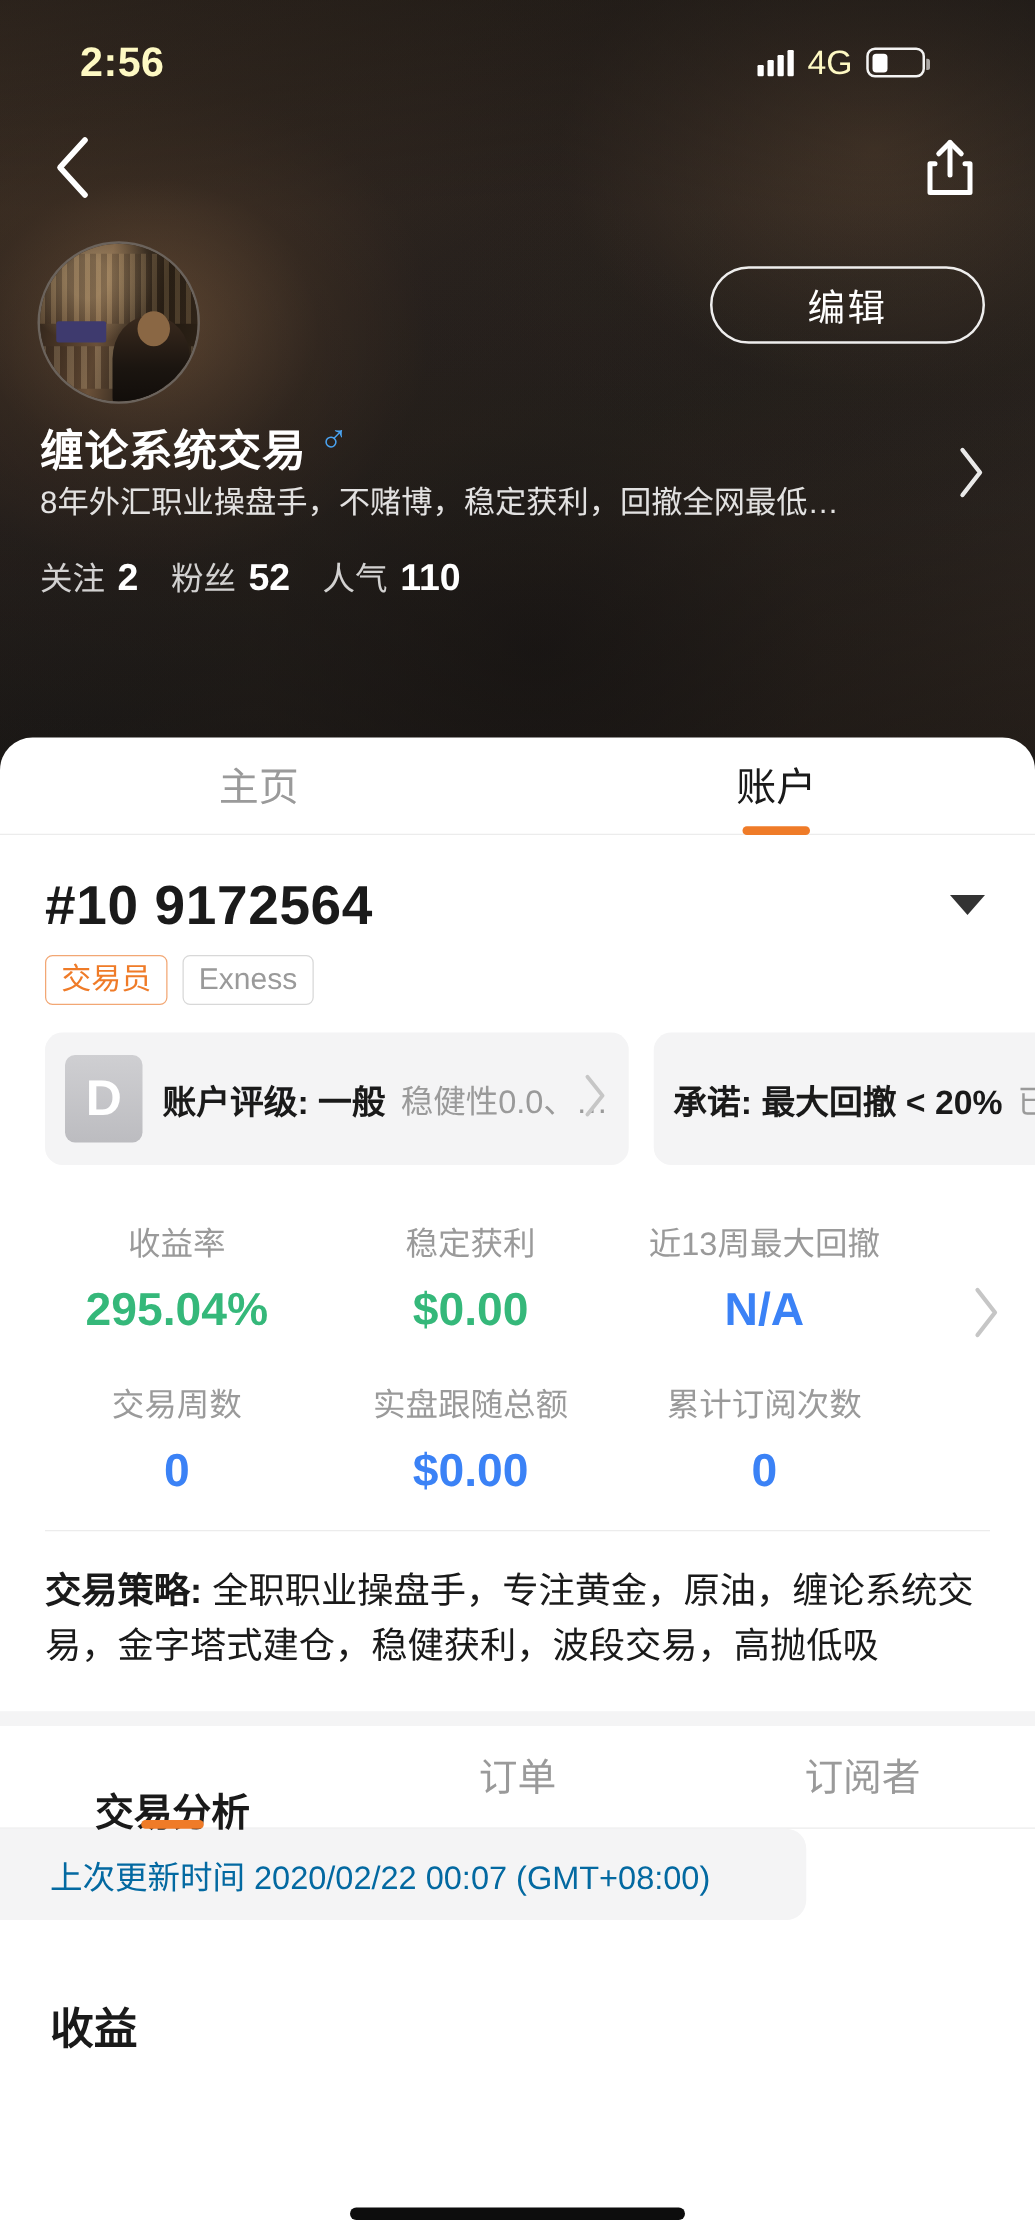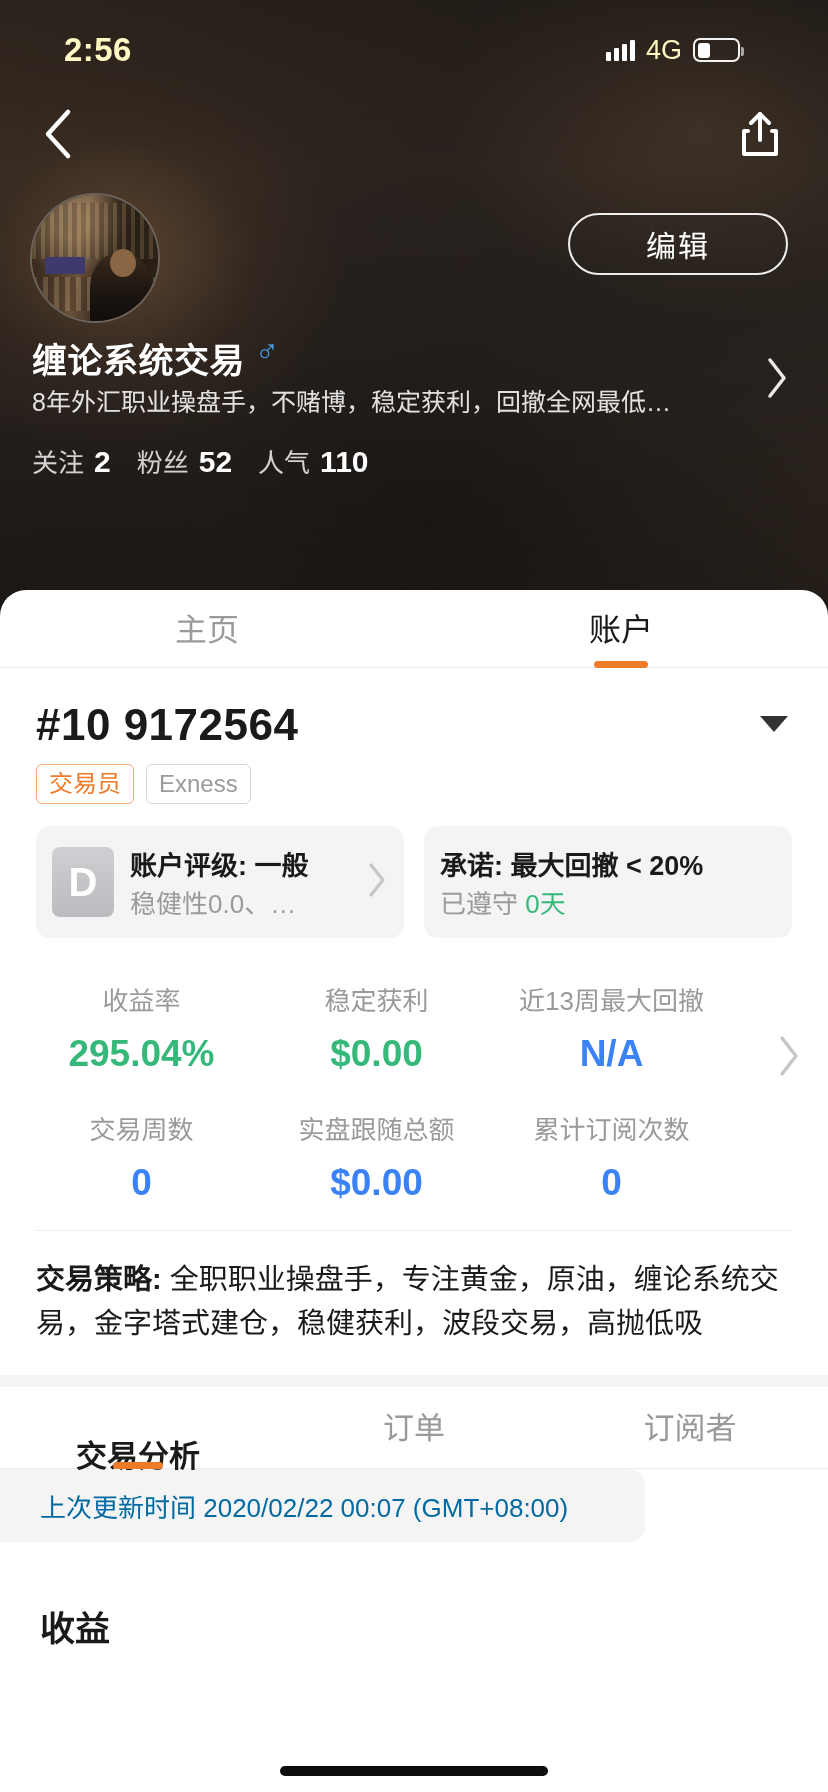--- a/index.html
+++ b/index.html
@@ -202,21 +202,21 @@
     padding: 18px 16px; display: flex; align-items: center; position: relative;
     min-height: 104px; cursor: pointer;
   }
   .grade-badge {
     width: 62px; height: 70px; border-radius: 8px;
     background: linear-gradient(180deg, #cfcfd2 0%, #bcbcc0 100%);
     color: #fff; font-size: 40px; font-weight: 700;
     display: flex; align-items: center; justify-content: center;
     margin-right: 16px; flex-shrink: 0;
   }
-  .info-lines { display: flex; flex-direction: column; gap: 0; min-width: 0; }
+  .info-lines { display: flex; gap: 12px; min-width: 0; }
   .info-title { font-size: 27px; color: #1a1a1a; font-weight: 600; white-space: nowrap; }
   .info-sub { font-size: 26px; color: #9a9a9a; white-space: nowrap; overflow: hidden; text-overflow: ellipsis; }
   .info-sub .green { color: #35b87a; }
   .card-chevron { position: absolute; right: 16px; top: 50%; transform: translateY(-50%); }
 
   
   .stats {
     position: relative; padding: 30px 37px 0 24px;
   }
   .stat-row { display: flex; }

